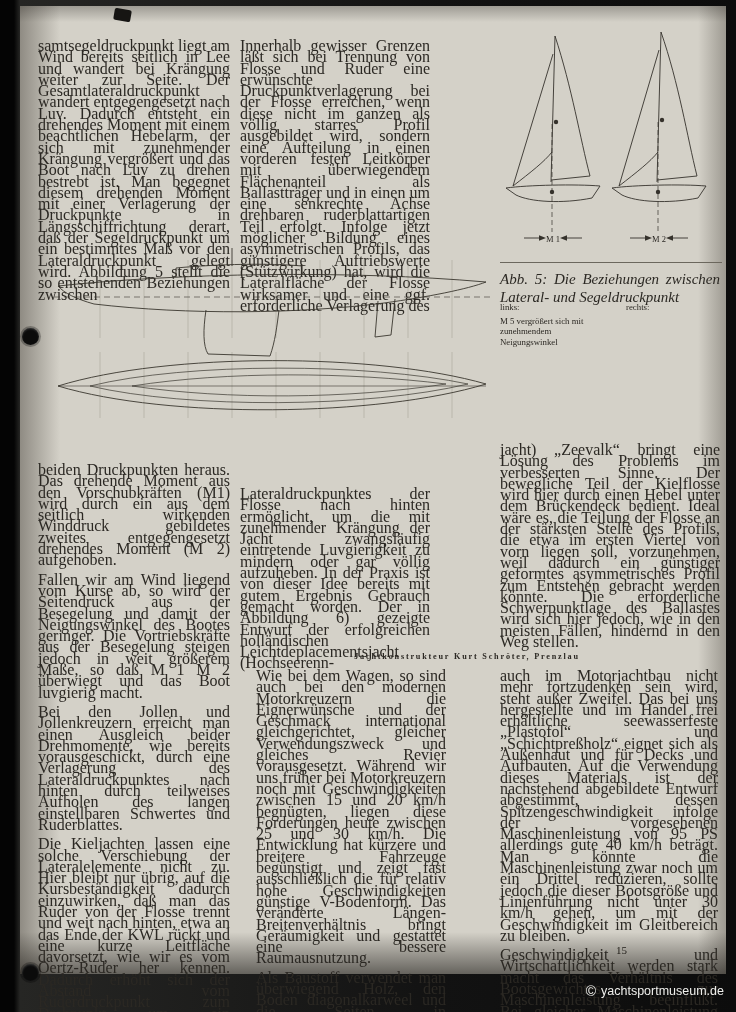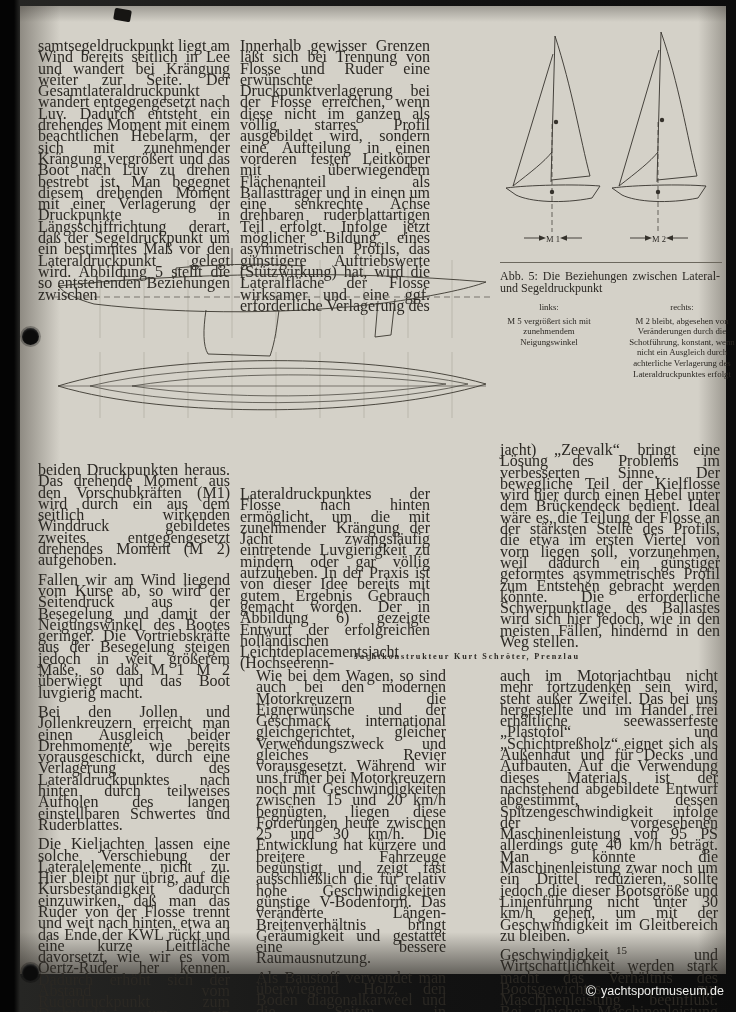--- a/index.html
+++ b/index.html
@@ -16,24 +16,24 @@
         linear-gradient(270deg, rgba(30,25,18,.30), rgba(0,0,0,0) 28px),
         linear-gradient(0deg, rgba(10,8,5,.55), rgba(0,0,0,0) 42px),
         linear-gradient(180deg, rgba(20,18,14,.28), rgba(0,0,0,0) 16px); }
 
   .block { position:absolute; }
   .body-text { font-family:"Liberation Serif", serif; font-size:16px; line-height:11.3px;
                text-align:justify; color:#2b2823; }
   .body-text p { margin:0 0 8px 0; }
   .body-text p:last-child { margin-bottom:0; }
 
-  .caption { font-family:"Liberation Serif", serif; font-size:12px; line-height:12px;
-             text-align:justify; color:#2b2823; }
+  .caption { font-family:"Liberation Serif", serif; font-size:15px; line-height:18px;
+             text-align:justify; color:#2b2823;font-style:italic; }
   .fig-note { font-family:"Liberation Serif", serif; font-size:8.8px; line-height:10.6px;
-              text-align:center; color:#2b2823; }
+              text-align:left; color:#2b2823; }
   .fig-note .lbl { display:block; margin-bottom:3px; }
 
   .article-title { font-family:"Liberation Serif", serif; font-style:italic; font-weight:bold;
                    font-size:21px; letter-spacing:.3px; text-align:center; color:#24211c; }
   .byline { font-family:"Liberation Serif", serif; font-size:8.2px; font-weight:bold;
             letter-spacing:1.8px; text-align:center; color:#2b2823; }
 
   .pagenum { font-family:"Liberation Serif", serif; font-weight:normal; font-size:11px; color:#24211c; }
 
   .rule { position:absolute; height:1px; background:#6b675d; }
@@ -100,21 +100,20 @@
   <div class="rule" style="left:500px; top:262px; width:222px;"></div>
 
   <div class="block caption" style="left:500px; top:270px; width:220px;">Abb. 5: Die Beziehungen zwischen Lateral- und Segeldruckpunkt</div>
 
   <div class="block fig-note" style="left:500px; top:302px; width:98px;">
     <span class="lbl">links:</span>
     <span>M 5 vergrößert sich mit zunehmendem Neigungswinkel</span>
   </div>
   <div class="block fig-note" style="left:626px; top:302px; width:112px;">
     <span class="lbl">rechts:</span>
-    <span>M 2 bleibt, abgesehen von Veränderungen durch die Schotführung, konstant, wenn nicht ein Ausgleich durch achterliche Verlagerung des Lateraldruckpunktes erfolgt</span>
   </div>
 
   <div class="block" style="left:48px; top:240px; width:448px; height:186px;">
     <svg width="448" height="186" viewBox="0 0 448 186">
       <g stroke="#a19d92" stroke-width="0.5">
         <line x1="52" y1="20" x2="52" y2="98"></line>
           <line x1="96" y1="20" x2="96" y2="98"></line>
         <line x1="140" y1="20" x2="140" y2="98"></line>
           <line x1="184" y1="20" x2="184" y2="98"></line>
         <line x1="228" y1="20" x2="228" y2="98"></line>

